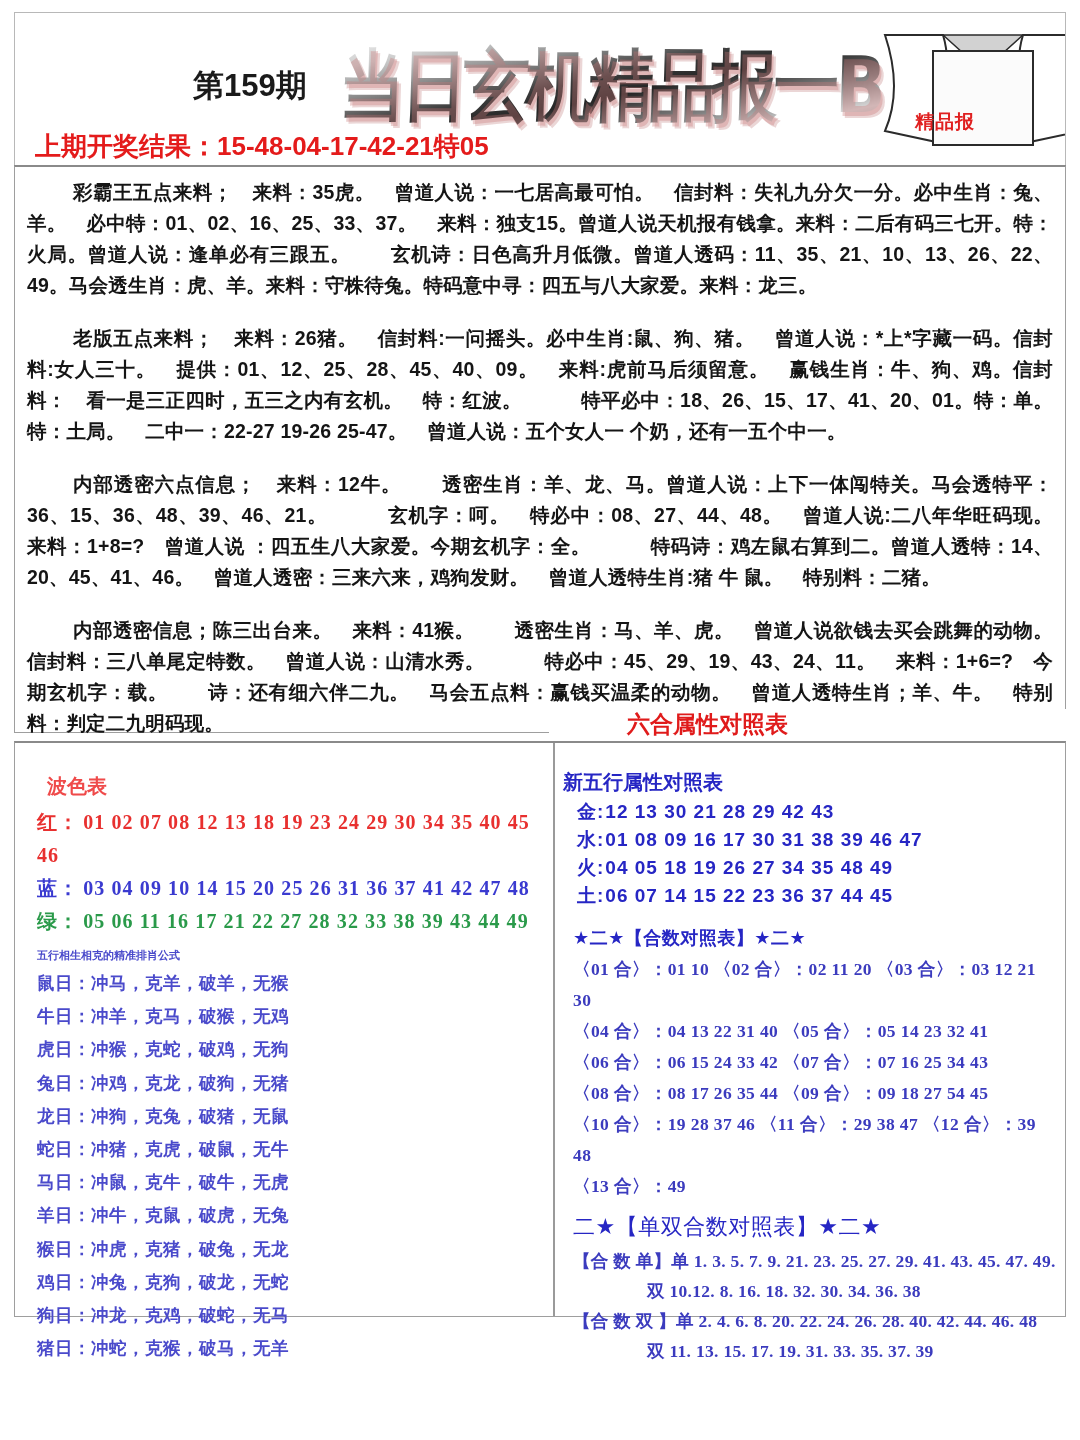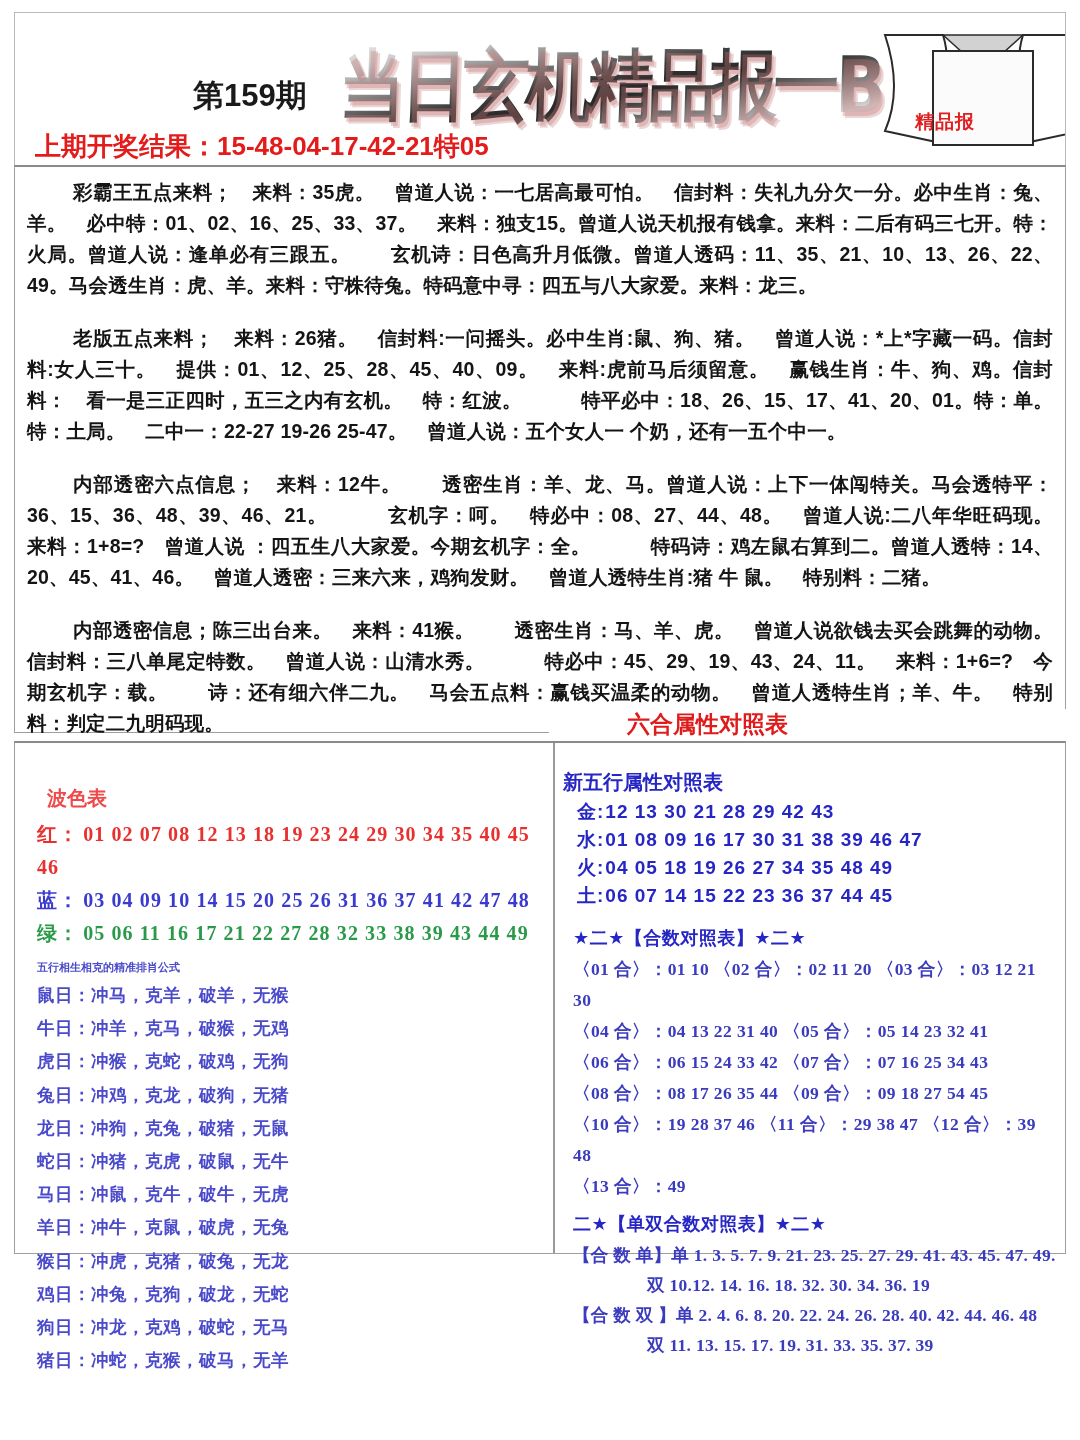--- a/index.html
+++ b/index.html
@@ -26,21 +26,21 @@
     height: 152px;
     margin: 12px 14px 0 14px;
     border: 1px solid #b8b8b8;
     border-bottom: none;
     background: #ffffff;
     overflow: hidden;
   }
   .issue-no {
     position: absolute;
     left: 178px;
-    top: 62px;
+    top: 52px;
     font-size: 31px;
     font-weight: 700;
     color: #1a1a1a;
     font-family: "Liberation Sans", "DejaVu Sans", sans-serif;
     letter-spacing: 0px;
   }
   .logo-title {
     position: absolute;
     left: 326px;
     top: 20px;
@@ -126,30 +126,30 @@
     letter-spacing: 0.2px;
     text-align: justify;
   }
   .para:last-child { margin-bottom: 0; }
 
   
   .bottom {
     margin: 8px 14px 0 14px;
     border: 1px solid #9e9e9e;
     border-top: 2px solid #8a8a8a;
-    height: 513px;
+    height: 576px;
     box-sizing: border-box;
     position: relative;
     background: #ffffff;
     display: flex;
   }
   .panel-left {
     width: 538px;
     position: relative;
-    padding: 16px 10px;
+    padding: 4px 10px;
     box-sizing: border-box;
   }
   .panel-right {
     flex: 1;
     position: relative;
     border-left: 2px solid #9a9a9a;
     padding: 0 8px;
     box-sizing: border-box;
   }
 
@@ -244,22 +244,22 @@
     font-family: "Liberation Serif", "DejaVu Serif", serif;
     font-size: 17.5px;
     font-weight: 700;
     color: #3b3bbe;
     line-height: 31px;
     letter-spacing: 0.4px;
   }
   .ds-title {
     margin: 10px 0 4px 10px;
     font-family: "Liberation Sans", "DejaVu Sans", sans-serif;
-    font-size: 18px;
-    font-weight: 700;
+    font-size: 22px;
+    font-weight: 400;
     color: #2626c4;
     letter-spacing: 0.5px;
   }
   .ds-line {
     margin-left: 10px;
     font-family: "Liberation Serif", "DejaVu Serif", serif;
     font-size: 17.5px;
     font-weight: 700;
     color: #3b3bbe;
     line-height: 30px;
@@ -354,19 +354,19 @@
       <div class="hs-title">★二★【合数对照表】★二★</div>
       <div class="hs-line">〈01 合〉：01 10 〈02 合〉：02 11 20 〈03 合〉：03 12 21 30</div>
       <div class="hs-line">〈04 合〉：04 13 22 31 40 〈05 合〉：05 14 23 32 41</div>
       <div class="hs-line">〈06 合〉：06 15 24 33 42 〈07 合〉：07 16 25 34 43</div>
       <div class="hs-line">〈08 合〉：08 17 26 35 44 〈09 合〉：09 18 27 54 45</div>
       <div class="hs-line">〈10 合〉：19 28 37 46 〈11 合〉：29 38 47 〈12 合〉：39 48</div>
       <div class="hs-line">〈13 合〉：49</div>
 
       <div class="ds-title">二★【单双合数对照表】★二★</div>
       <div class="ds-line">【合 数 单】单 1. 3. 5. 7. 9. 21. 23. 25. 27. 29. 41. 43. 45. 47. 49.</div>
-      <div class="ds-line indent">双 10.12. 14. 16. 18. 32. 30. 34. 36. 19</div>
+      <div class="ds-line indent">双 10.12. 8. 16. 18. 32. 30. 34. 36. 38</div>
       <div class="ds-line">【合 数 双 】单 2. 4. 6. 8. 20. 22. 24. 26. 28. 40. 42. 44. 46. 48</div>
       <div class="ds-line indent">双 11. 13. 15. 17. 19. 31. 33. 35. 37. 39</div>
     </div>
 
   </div>
 </div>
 
 </body></html>

